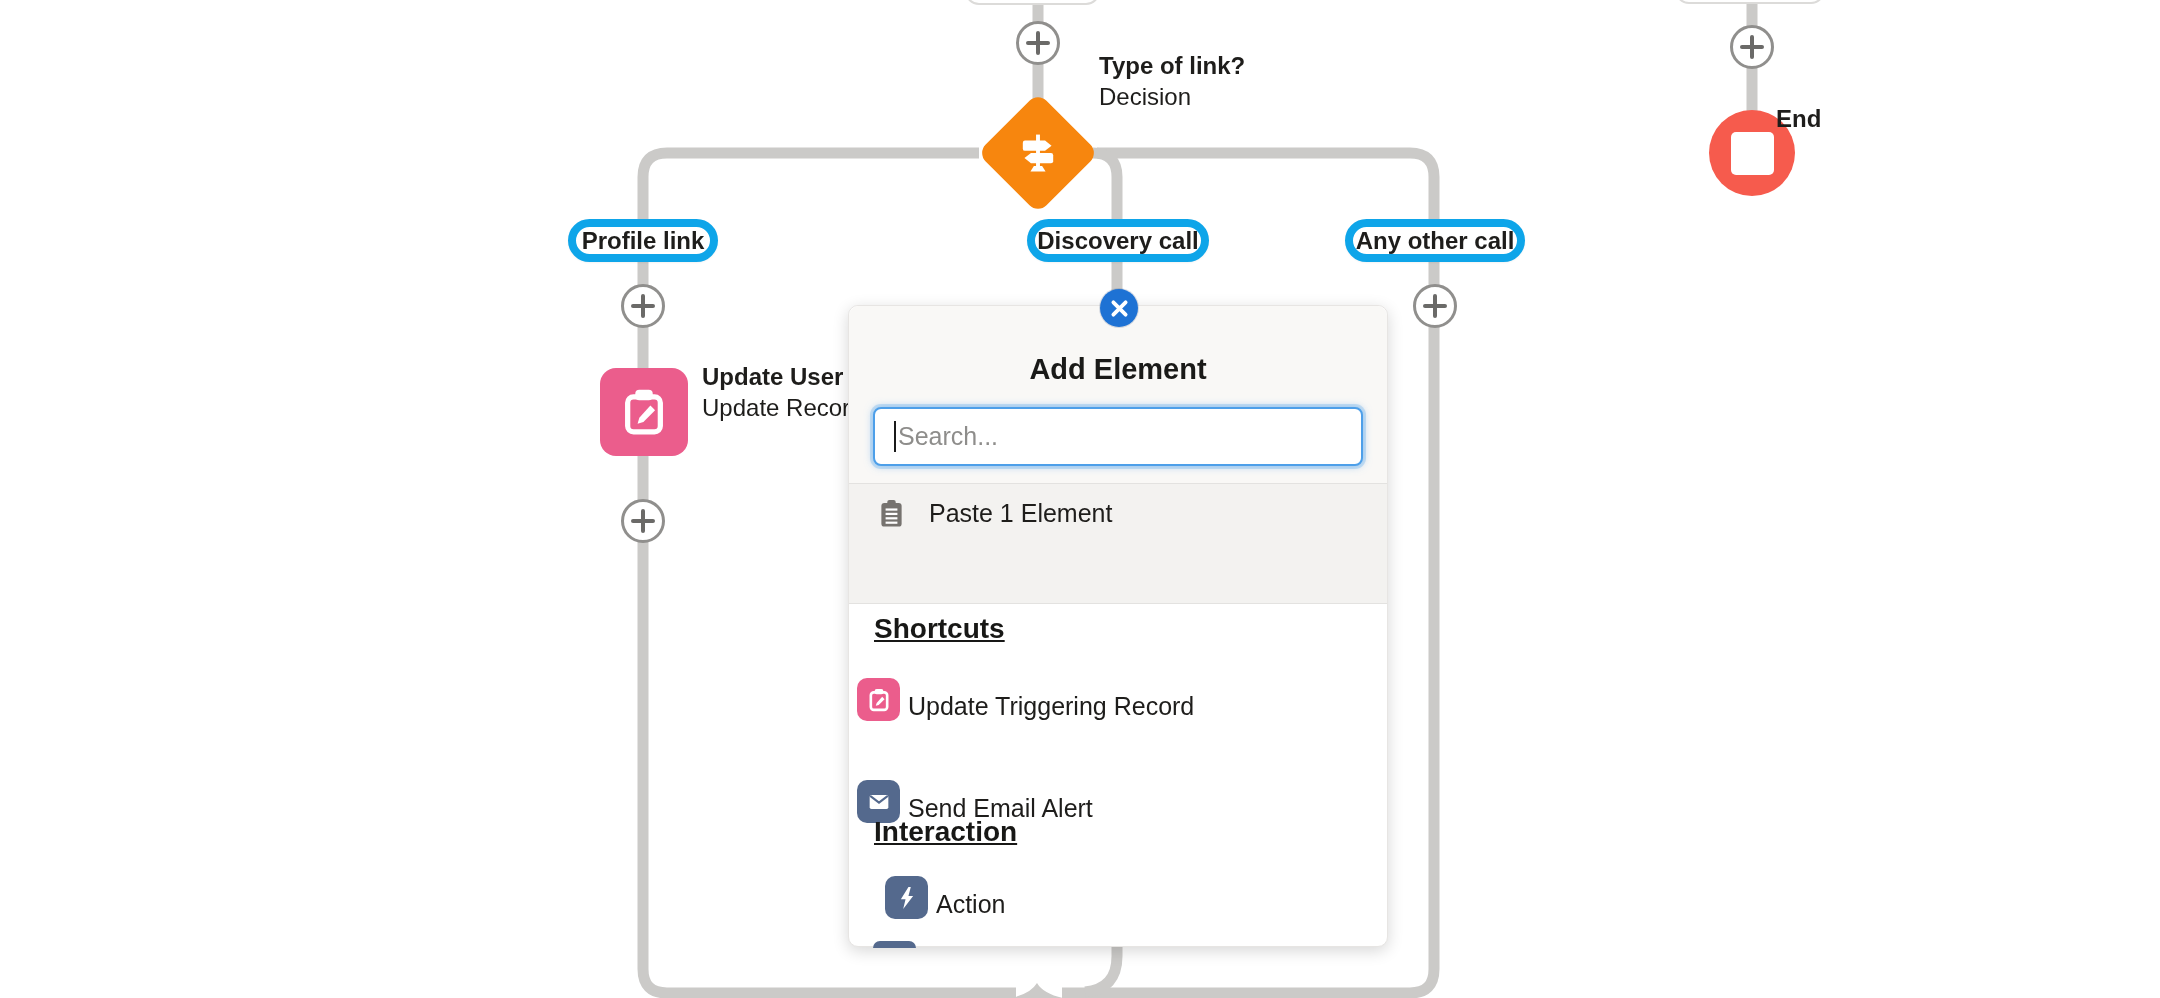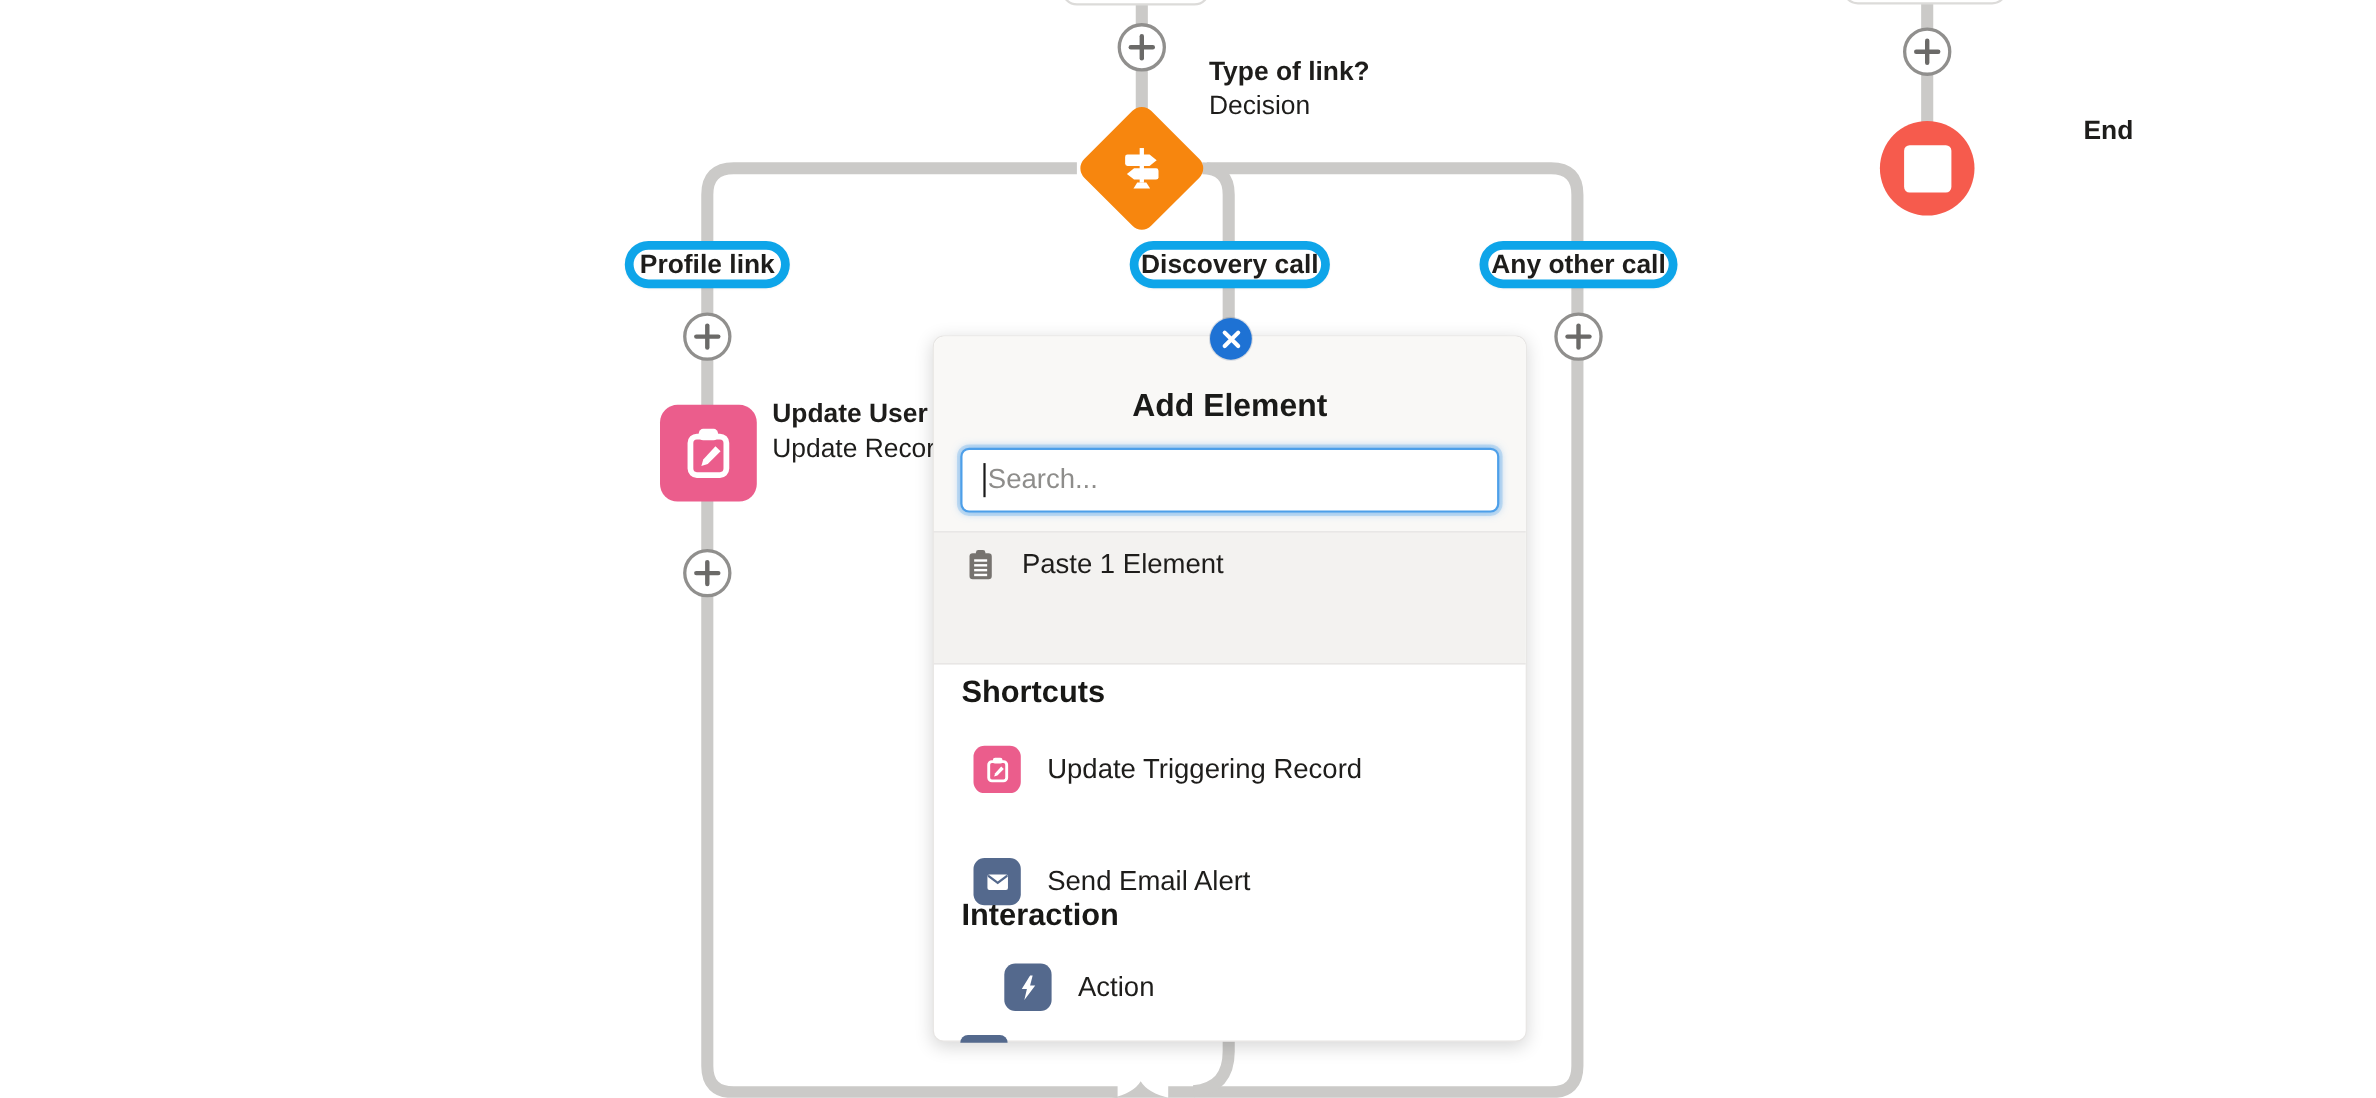--- a/index.html
+++ b/index.html
@@ -82,22 +82,22 @@
   }
   .search-wrap input::placeholder{color:#8E8D8B;}
   .caret{position:absolute;left:21px;top:14px;width:2px;height:31px;background:#1a1a1a;}
   .utility{
     position:absolute;left:0;top:177px;width:100%;height:121px;background:#F3F2F0;
     border-top:1px solid #E3E2E0;border-bottom:1px solid #E3E2E0;
   }
   .u-row{height:59px;display:flex;align-items:center;padding-left:29px;cursor:pointer;}
   .u-row .u-icon{width:34px;display:flex;justify-content:flex-start;}
   .u-row .u-label{margin-left:17px;font-size:25px;color:var(--ink);}
-  .section-heading{position:absolute;left:25px;font-size:28px;font-weight:bold;color:#181816;line-height:34px;}
-  .menu-row{position:absolute;left:36px;height:43px;display:flex;align-items:center;gap:24px;cursor:pointer;}
+  .section-heading{position:absolute;left:25px;font-size:28px;font-weight:bold;color:#181816;line-height:34px;text-decoration:underline;}
+  .menu-row{position:absolute;left:8px;height:43px;display:flex;align-items:flex-end;gap:8px;cursor:pointer;}
   .mini-icon{width:43px;height:43px;border-radius:10px;display:flex;align-items:center;justify-content:center;flex:0 0 auto;}
   .menu-row .m-label{font-size:25px;color:var(--ink);white-space:nowrap;}
   .row-sliver{position:absolute;left:24px;top:635px;width:43px;height:7px;background:var(--navy);border-radius:8px 8px 0 0;}
   .close-btn{
     position:absolute;left:251px;top:-17px;width:38px;height:38px;border-radius:50%;
     background:var(--blue);display:flex;align-items:center;justify-content:center;cursor:pointer;
     box-shadow:0 0 0 1px rgba(0,40,100,.15);
   }
 </style>
 </head>
@@ -164,21 +164,21 @@
   </svg>
 </div>
 <div class="node-label" style="left:702px;top:361px;">
   <span class="t">Update User</span>
   <span class="s">Update Recor</span>
 </div>
 
 <div class="end-circle">
   <div class="stop"></div>
 </div>
-<div class="node-label" style="left:1894px;top:103px;">
+<div class="node-label" style="left:1776px;top:103px;">
   <span class="t">End</span>
 </div>
 
 <div class="popup">
   <div class="popup-header"></div>
   <div class="popup-title">Add Element</div>
 
   <div class="search-wrap">
     <input type="text" placeholder="Search..." style="">
     <div class="caret"></div>

